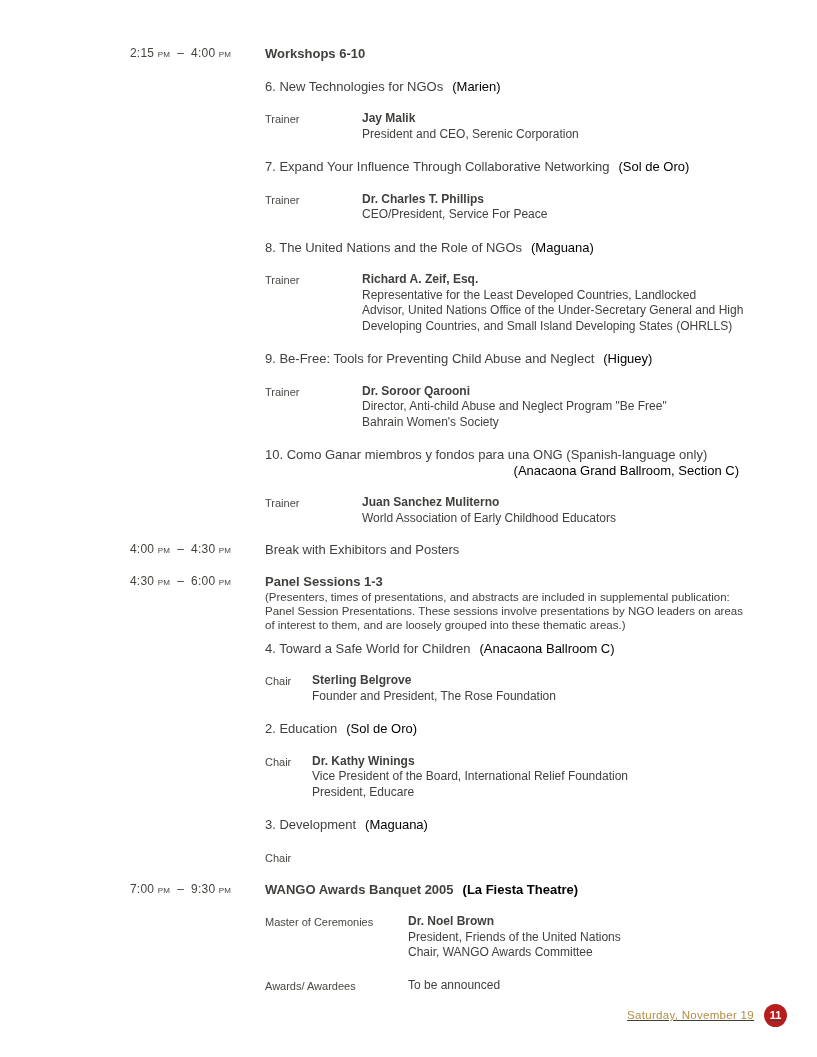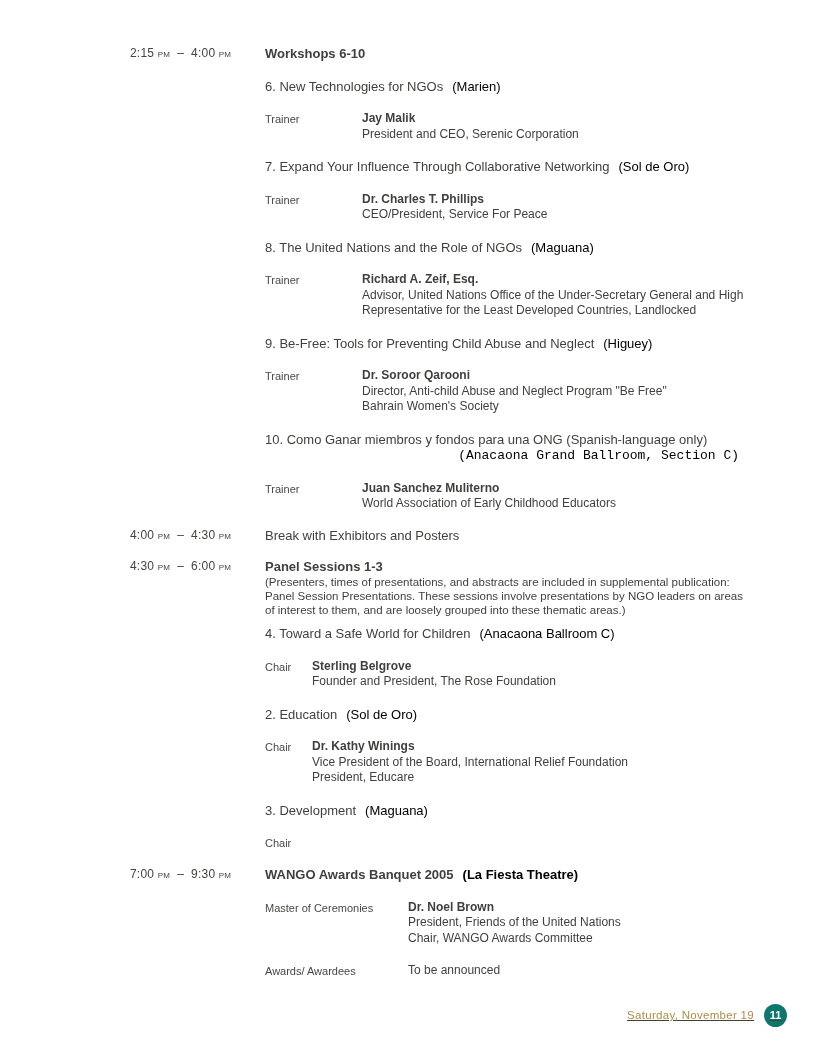--- a/index.html
+++ b/index.html
@@ -28,21 +28,21 @@
 
   .section-title { font-size: 13px; font-weight: bold; line-height: 15.5px; white-space: nowrap; }
   .section-title.plain { font-weight: normal; }
 
   .item-title {
     font-size: 13px; line-height: 15.5px; white-space: nowrap;
     margin-top: 17px;
   }
   .room { color: #000000; margin-left: 9px; white-space: nowrap; }
   .room-line { font-size: 13px; line-height: 15.5px; text-align: right; }
-  .room-line .room { margin-left: 13px; font-family: Liberation Mono, monospace; }
+  .room-line .room { margin-left: 13px; }
   .w10-wrap { width: 474px; }
 
   .person { display: flex; margin-top: 17px; }
   .person .role {
     font-size: 11px; line-height: 15px; flex-shrink: 0;
     color: #4a4843; padding-top: 1px;
   }
   .person.trainer .role { width: 97px; }
   .person.chair .role { width: 47px; }
   .person.banquet .role { width: 143px; }
@@ -57,21 +57,21 @@
   .footer {
     position: absolute; top: 1003px; right: 30px;
     display: flex; align-items: center; height: 24px; text-decoration: underline;
   }
   .footer-date {
     font-size: 11.5px; color: #b08d44; letter-spacing: 0.3px;
     margin-right: 10px;
   }
   .page-badge {
     width: 23px; height: 23px; border-radius: 50%;
-    background: #0f766e; color: #ffffff;
+    background: #b91c1c; color: #ffffff;
     font-size: 11px; font-weight: bold;
     display: flex; align-items: center; justify-content: center;
   }
 </style>
 </head>
 <body>
 
 <div class="page">
 
   <div class="row">
@@ -101,22 +101,23 @@
         </div>
       </div>
 
       <div class="item-title">
         <span>8. The United Nations and the Role of NGOs</span><span class="room">(Maguana)</span>
       </div>
       <div class="person trainer">
         <div class="role">Trainer</div>
         <div class="pdetails">
           <div class="pname">Richard A. Zeif, Esq.</div>
+          <div class="pline">Representative for the Least Developed Countries, Landlocked</div>
           <div class="pline">Advisor, United Nations Office of the Under-Secretary General and High</div>
-          <div class="pline">Representative for the Least Developed Countries, Landlocked</div>
+          <div class="pline">Developing Countries, and Small Island Developing States (OHRLLS)</div>
         </div>
       </div>
 
       <div class="item-title">
         <span>9. Be-Free: Tools for Preventing Child Abuse and Neglect</span><span class="room">(Higuey)</span>
       </div>
       <div class="person trainer">
         <div class="role">Trainer</div>
         <div class="pdetails">
           <div class="pname">Dr. Soroor Qarooni</div>

